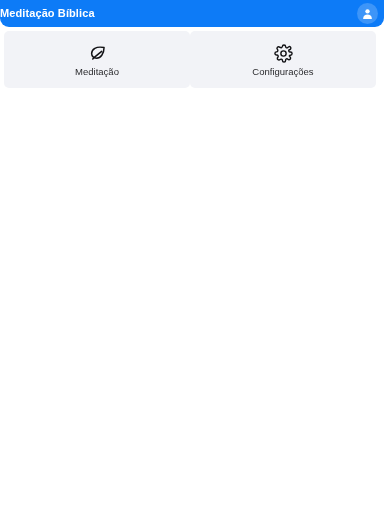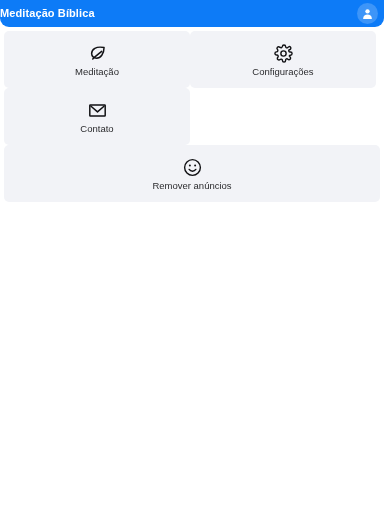--- a/index.html
+++ b/index.html
@@ -141,39 +141,19 @@
     <div class="card">
       <div class="card-icon">
         <svg width="21" height="21" viewBox="0 0 24 24" fill="none" stroke="#111114" stroke-width="1.6" stroke-linecap="round" stroke-linejoin="round">
           <circle cx="12" cy="12" r="3"></circle>
           <path d="M19.2 14.3a1.5 1.5 0 0 0 .3 1.65l.05.05a1.8 1.8 0 1 1-2.55 2.55l-.05-.05a1.5 1.5 0 0 0-1.65-.3 1.5 1.5 0 0 0-.9 1.37V20a1.8 1.8 0 0 1-3.6 0v-.08a1.5 1.5 0 0 0-.98-1.37 1.5 1.5 0 0 0-1.65.3l-.05.05A1.8 1.8 0 1 1 5.5 16.3l.05-.05a1.5 1.5 0 0 0 .3-1.65 1.5 1.5 0 0 0-1.37-.9H4a1.8 1.8 0 0 1 0-3.6h.08a1.5 1.5 0 0 0 1.37-.98 1.5 1.5 0 0 0-.3-1.65L5.1 7.4A1.8 1.8 0 1 1 7.65 4.85l.5.05a1.5 1.5 0 0 0 1.65.3h.07a1.5 1.5 0 0 0 .9-1.37V4a1.8 1.8 0 0 1 3.6 0v.08a1.5 1.5 0 0 0 .9 1.37 1.5 1.5 0 0 0 1.65-.3l.05-.05A1.8 1.8 0 1 1 18.9 7.65l-.5.05a1.5 1.5 0 0 0-.3 1.65v.07a1.5 1.5 0 0 0 1.37.9H20a1.8 1.8 0 0 1 0 3.6h-.08a1.5 1.5 0 0 0-1.37.9z"></path>
         </svg>
       </div>
       <div class="card-label">Configurações</div>
     </div>
 
-    <div class="card">
-      <div class="card-icon">
-        <svg width="21" height="21" viewBox="0 0 24 24" fill="none" stroke="#111114" stroke-width="1.7" stroke-linecap="round" stroke-linejoin="round">
-          <rect x="3.2" y="5.6" width="17.6" height="12.8" rx="0.6"></rect>
-          <path d="M4.6 7.2l7.4 6.4 7.4-6.4"></path>
-        </svg>
-      </div>
-      <div class="card-label">Contato</div>
-    </div>
 
-    <div class="card wide">
-      <div class="card-icon">
-        <svg width="21" height="21" viewBox="0 0 24 24" fill="none" stroke="#111114" stroke-width="1.6" stroke-linecap="round" stroke-linejoin="round">
-          <circle cx="12" cy="12" r="9"></circle>
-          <path d="M8.2 14.2c.9 1.3 2.2 2 3.8 2s2.9-.7 3.8-2"></path>
-          <circle cx="9" cy="9.6" r="1.15" fill="#111114" stroke="none"></circle>
-          <circle cx="15" cy="9.6" r="1.15" fill="#111114" stroke="none"></circle>
-        </svg>
-      </div>
-      <div class="card-label">Remover anúncios</div>
-    </div>
 
   </div>
 
   <div class="body-blank"></div>
 
 </div>
 
 </body></html>

